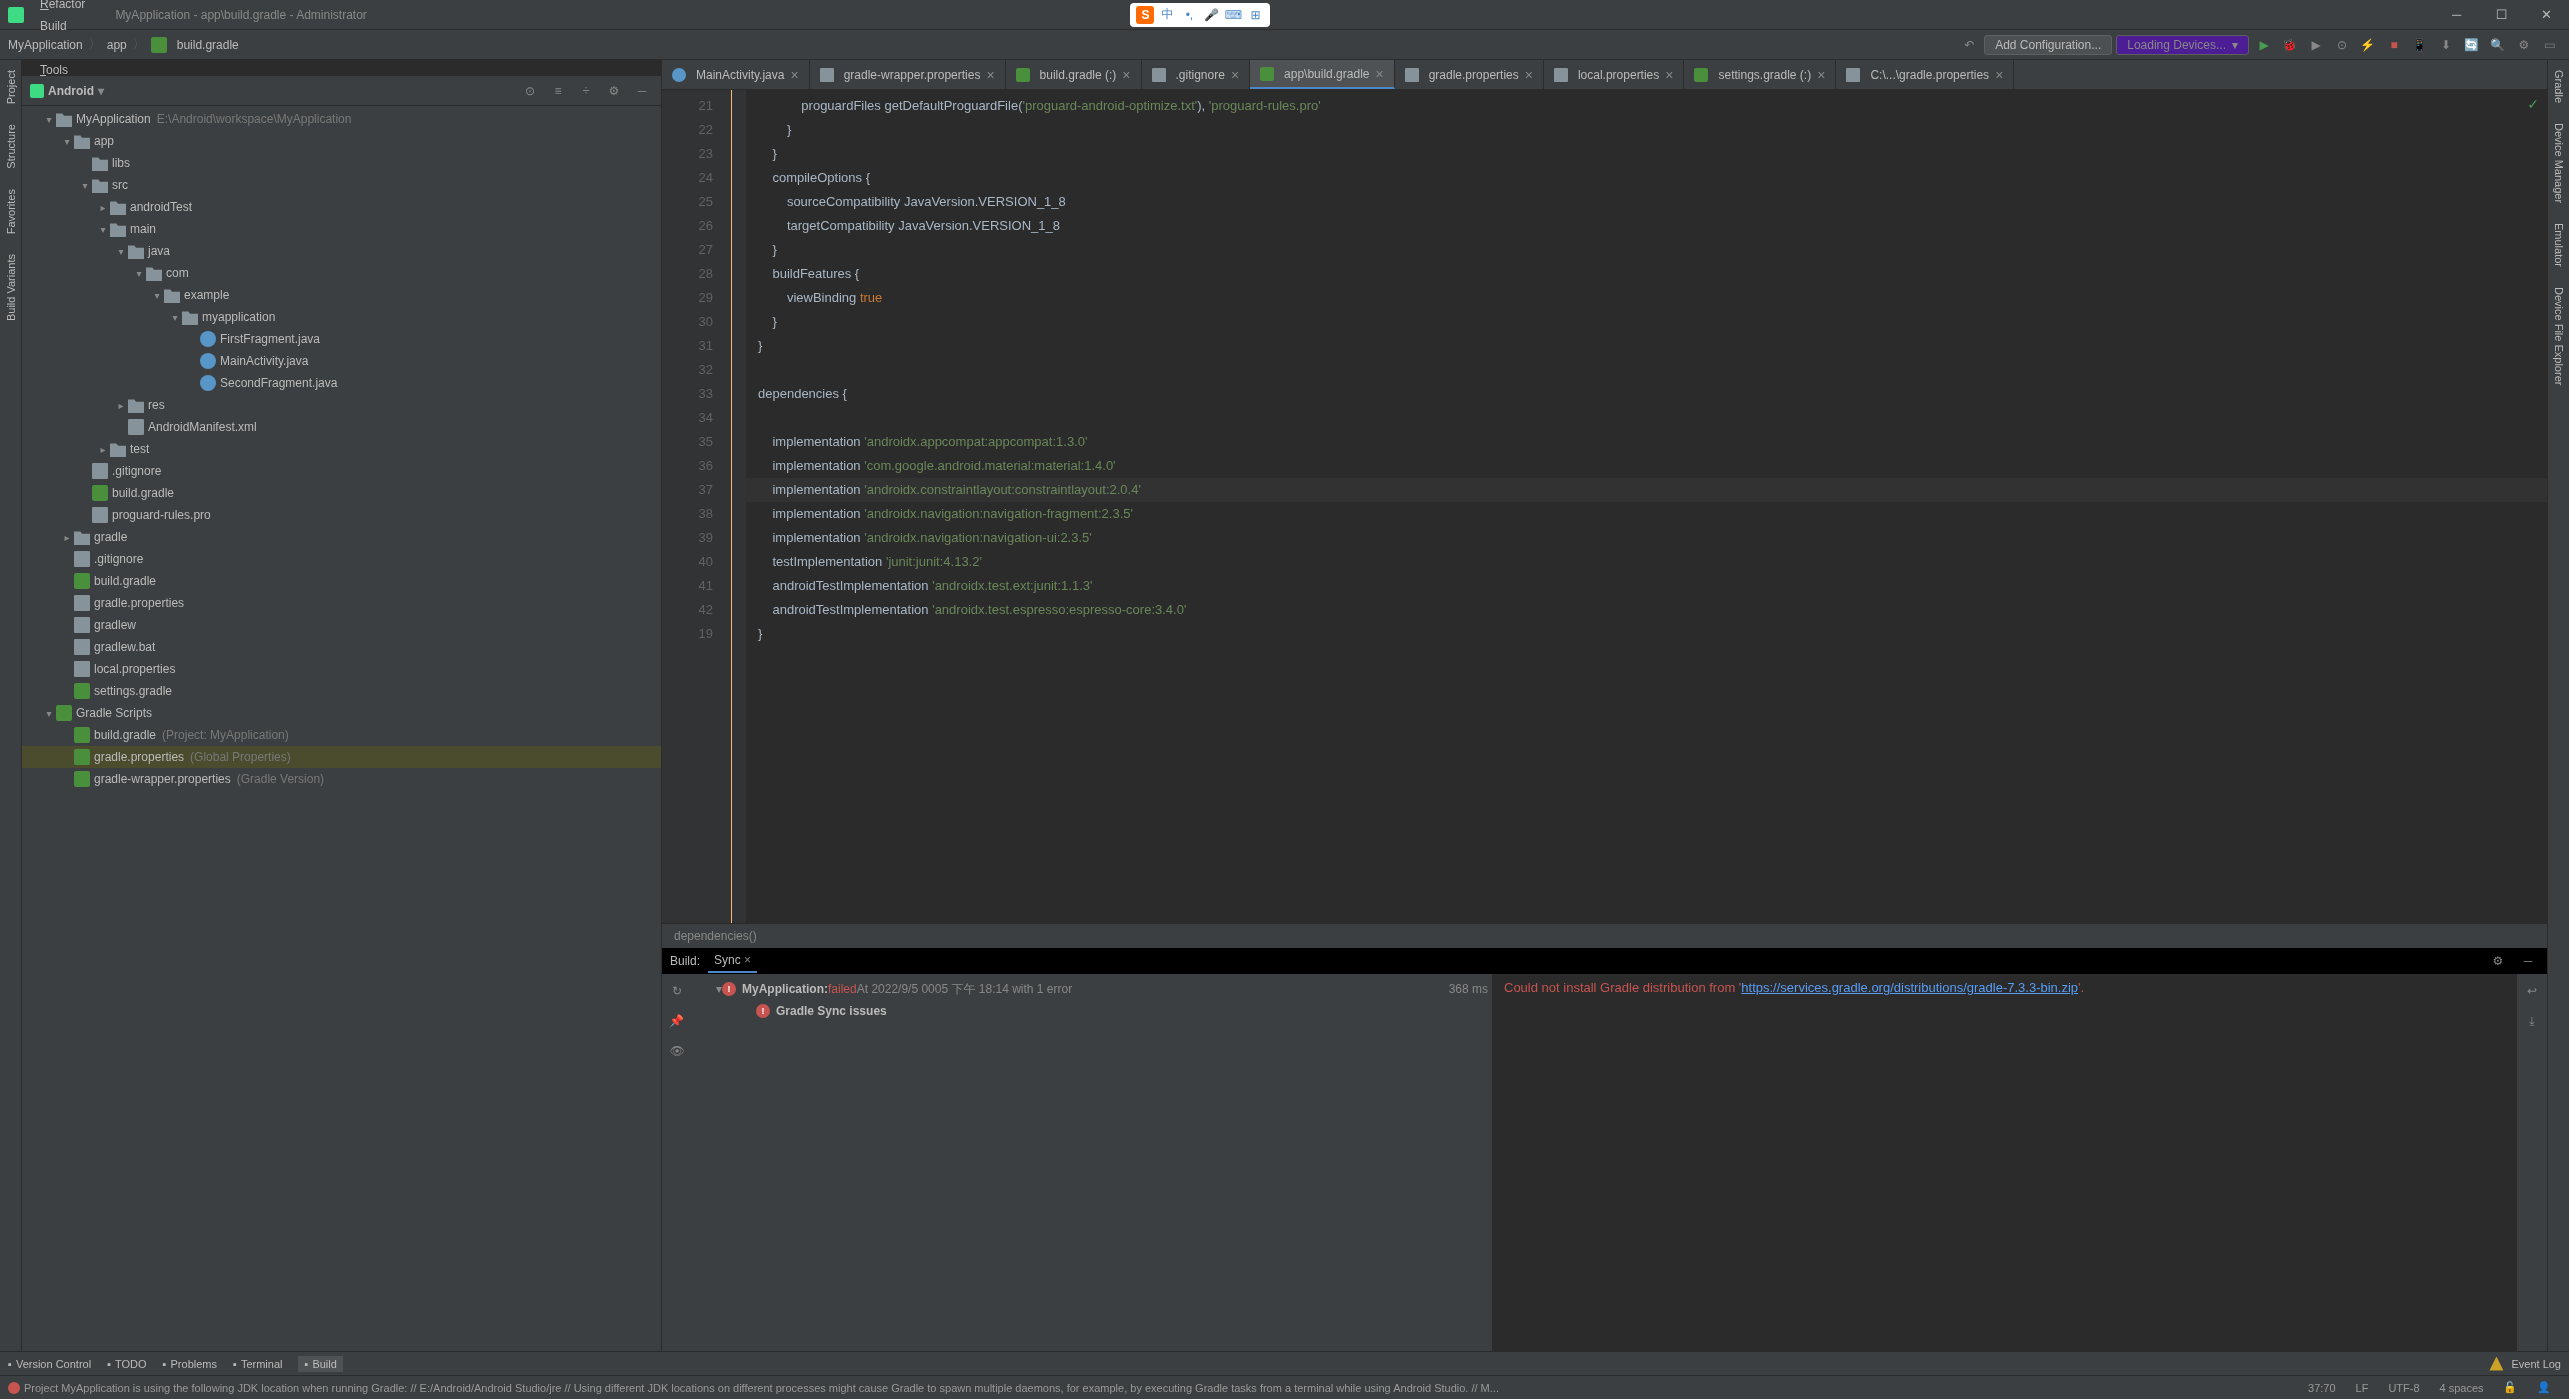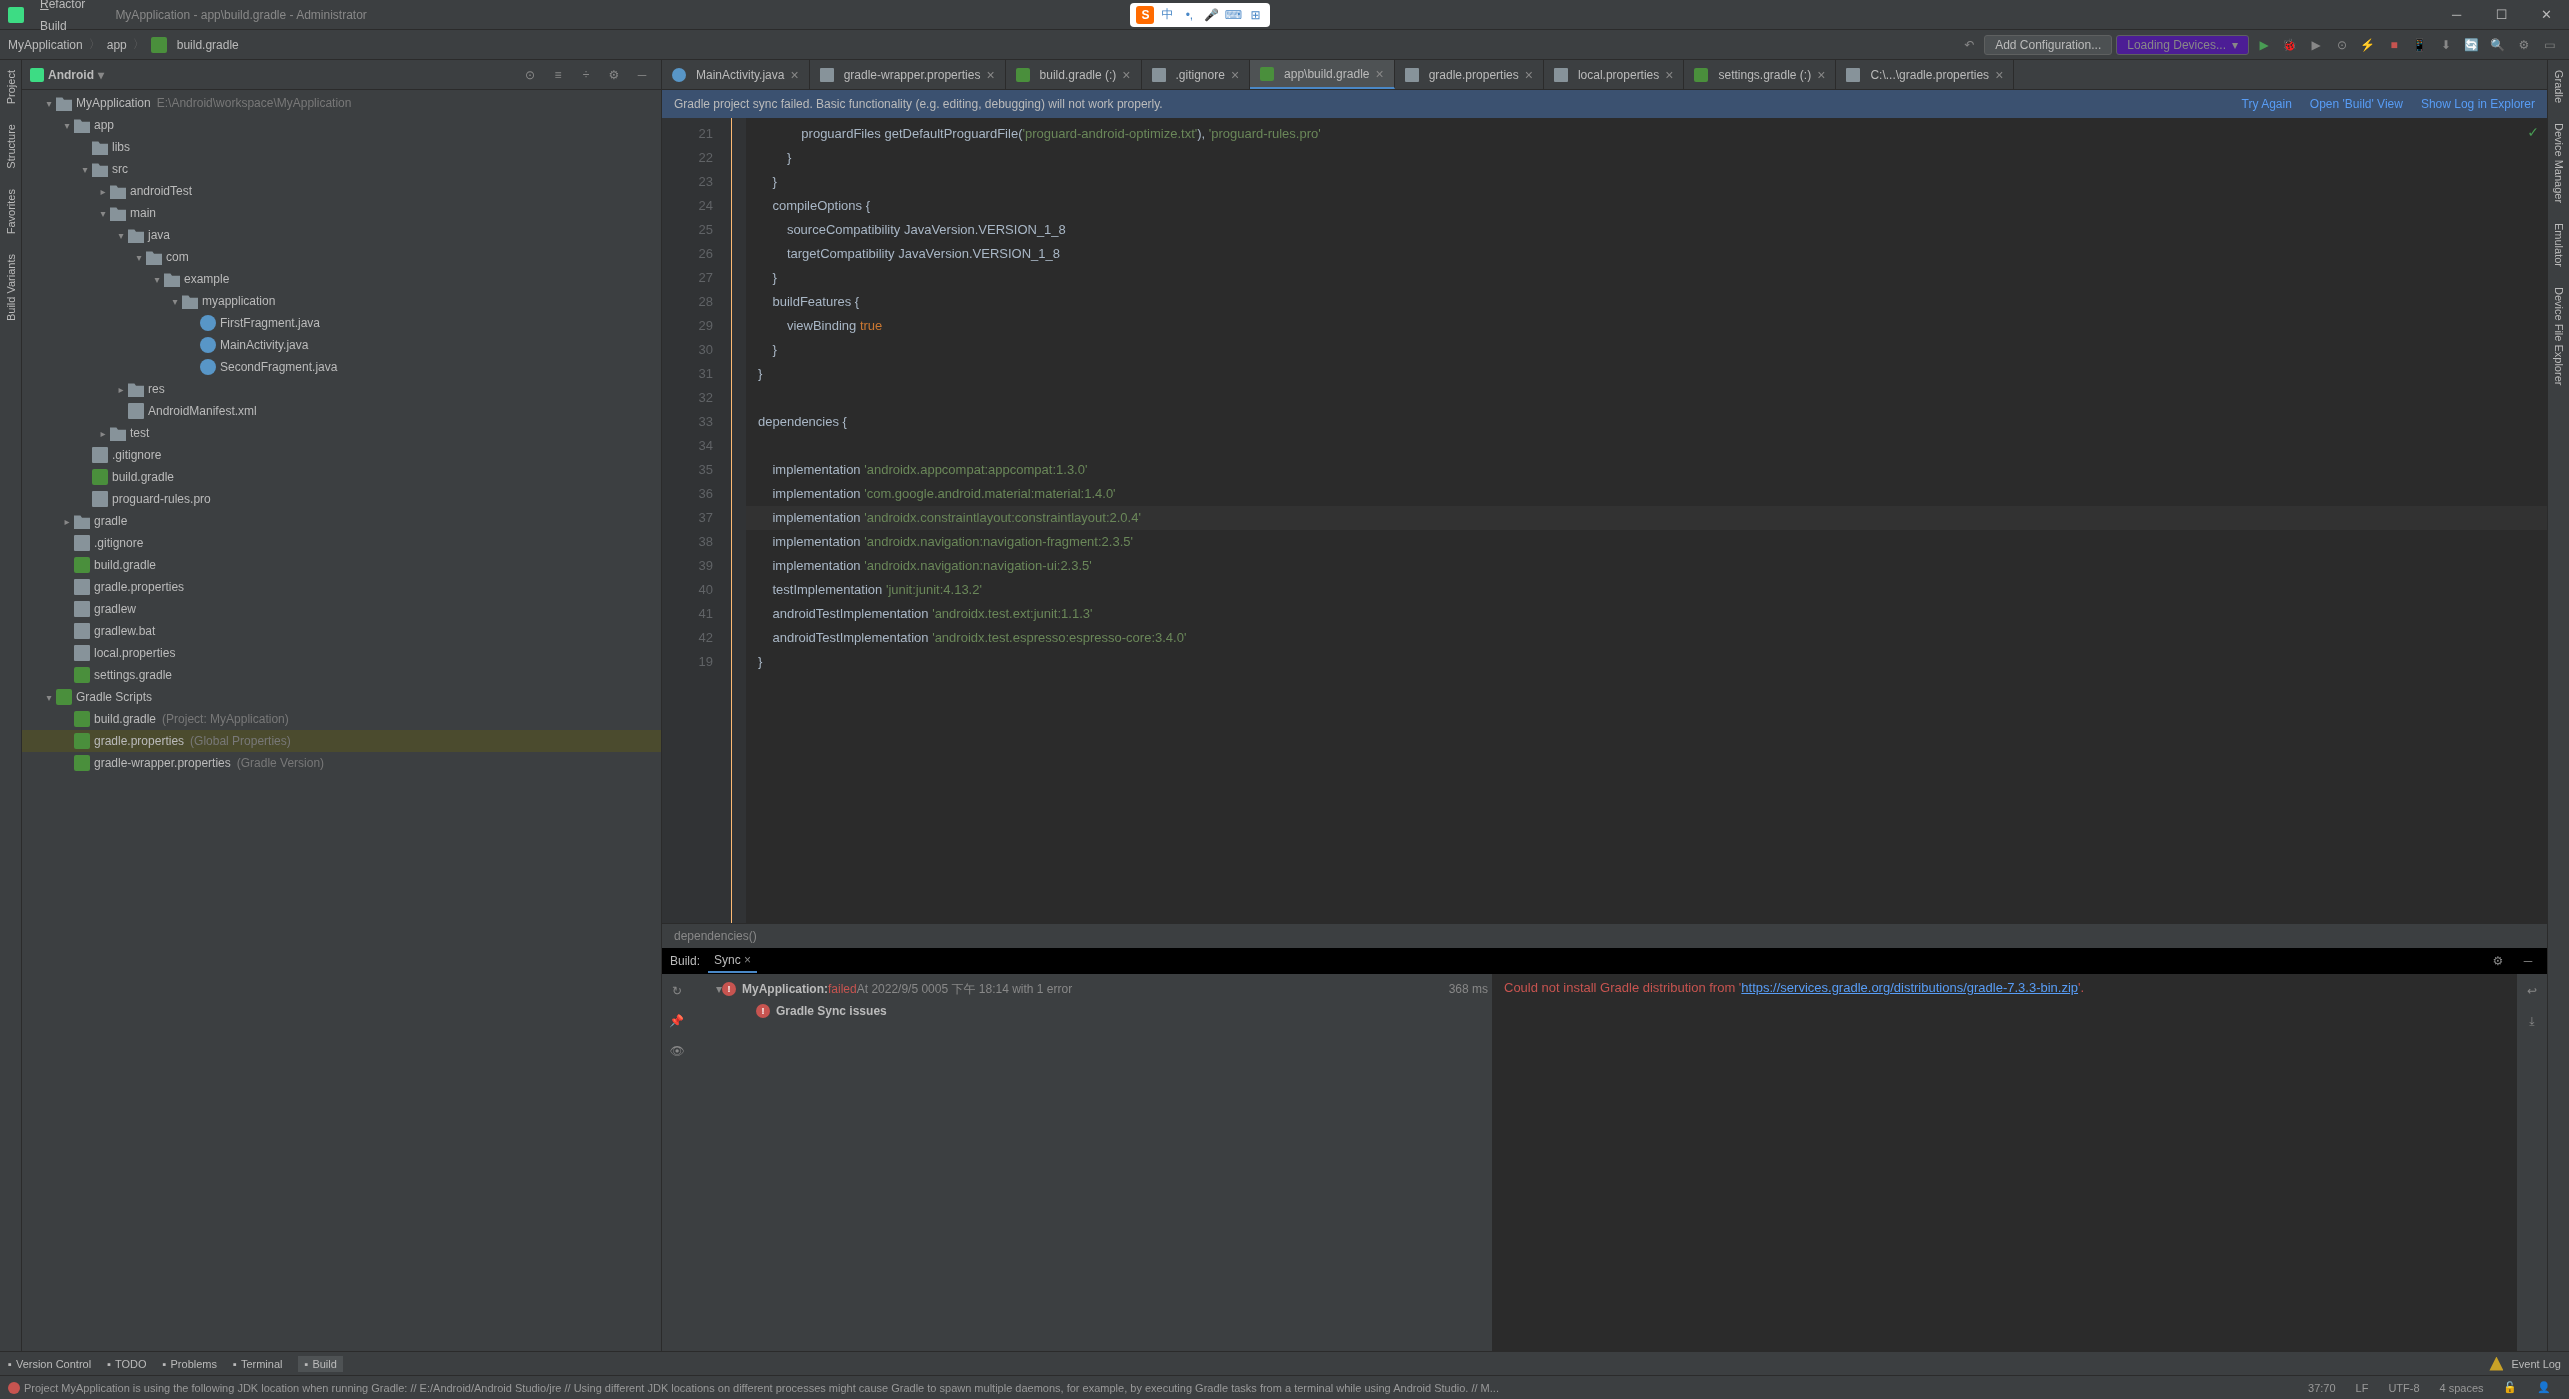--- a/index.html
+++ b/index.html
@@ -29,21 +29,21 @@
 .devices-btn { background: #4c1d95; border: 1px solid #5e6060; padding: 2px 10px; border-radius: 3px; color: #888; cursor: pointer; display: flex; align-items: center; gap: 6px; }
 .toolbar-icon { width: 22px; height: 22px; display: flex; align-items: center; justify-content: center; color: #888; cursor: pointer; }
 
 
 .main-area { flex: 1; display: flex; min-height: 0; }
 .left-gutter { width: 22px; background: #3c3f41; border-right: 1px solid #2b2b2b; display: flex; flex-direction: column; align-items: center; }
 .gutter-label { writing-mode: vertical-lr; transform: rotate(180deg); padding: 10px 2px; font-size: 11px; color: #bbbbbb; cursor: pointer; }
 .right-gutter { width: 22px; background: #3c3f41; border-left: 1px solid #2b2b2b; display: flex; flex-direction: column; align-items: center; }
 
 
-.project-panel { width: 640px; background: #3c3f41; display: flex; flex-direction: column; border-right: 1px solid #2b2b2b; }
+.project-panel { width: 640px; background: #3c3f41; display: flex; flex-direction: column; border-right: 1px solid #2b2b2b; margin-top: 16px; }
 .panel-header { height: 30px; display: flex; align-items: center; padding: 0 8px; border-bottom: 1px solid #2b2b2b; }
 .panel-title { display: flex; align-items: center; gap: 4px; font-weight: bold; }
 .panel-tools { margin-left: auto; display: flex; gap: 6px; }
 .tree { flex: 1; overflow: auto; padding: 2px 0; }
 .tree-node { display: flex; align-items: center; height: 22px; padding-right: 8px; cursor: pointer; white-space: nowrap; }
 .tree-node.highlighted { background: #4b4b2e; }
 .tree-arrow { width: 14px; text-align: center; color: #888; font-size: 10px; }
 .tree-icon { width: 16px; height: 16px; margin-right: 4px; display: inline-block; }
 .folder-icon { background: #87939a; clip-path: polygon(0 15%, 40% 15%, 50% 30%, 100% 30%, 100% 100%, 0 100%); }
 .file-icon { background: #87939a; border-radius: 1px; }
@@ -398,28 +398,20 @@
             <span class="tab-icon gradle-icon tree-icon"></span>
             <span>settings.gradle (:)</span>
             <span class="ed-tab-close">×</span>
           </div>
           <div class="ed-tab">
             <span class="tab-icon file-icon tree-icon"></span>
             <span>C:\...\gradle.properties</span>
             <span class="ed-tab-close">×</span>
           </div>
         </div>
-      <div class="banner">
-        <span>Gradle project sync failed. Basic functionality (e.g. editing, debugging) will not work properly.</span>
-        <div class="banner-actions" id="banner-actions">
-            <span class="banner-link">Try Again</span>
-            <span class="banner-link">Open 'Build' View</span>
-            <span class="banner-link">Show Log in Explorer</span>
-          </div>
-      </div>
       <div class="code-wrap">
         <div class="gutter-col" id="line-gutter">
             <div>21</div>
             <div>22</div>
             <div>23</div>
             <div>24</div>
             <div>25</div>
             <div>26</div>
             <div>27</div>
             <div>28</div>

